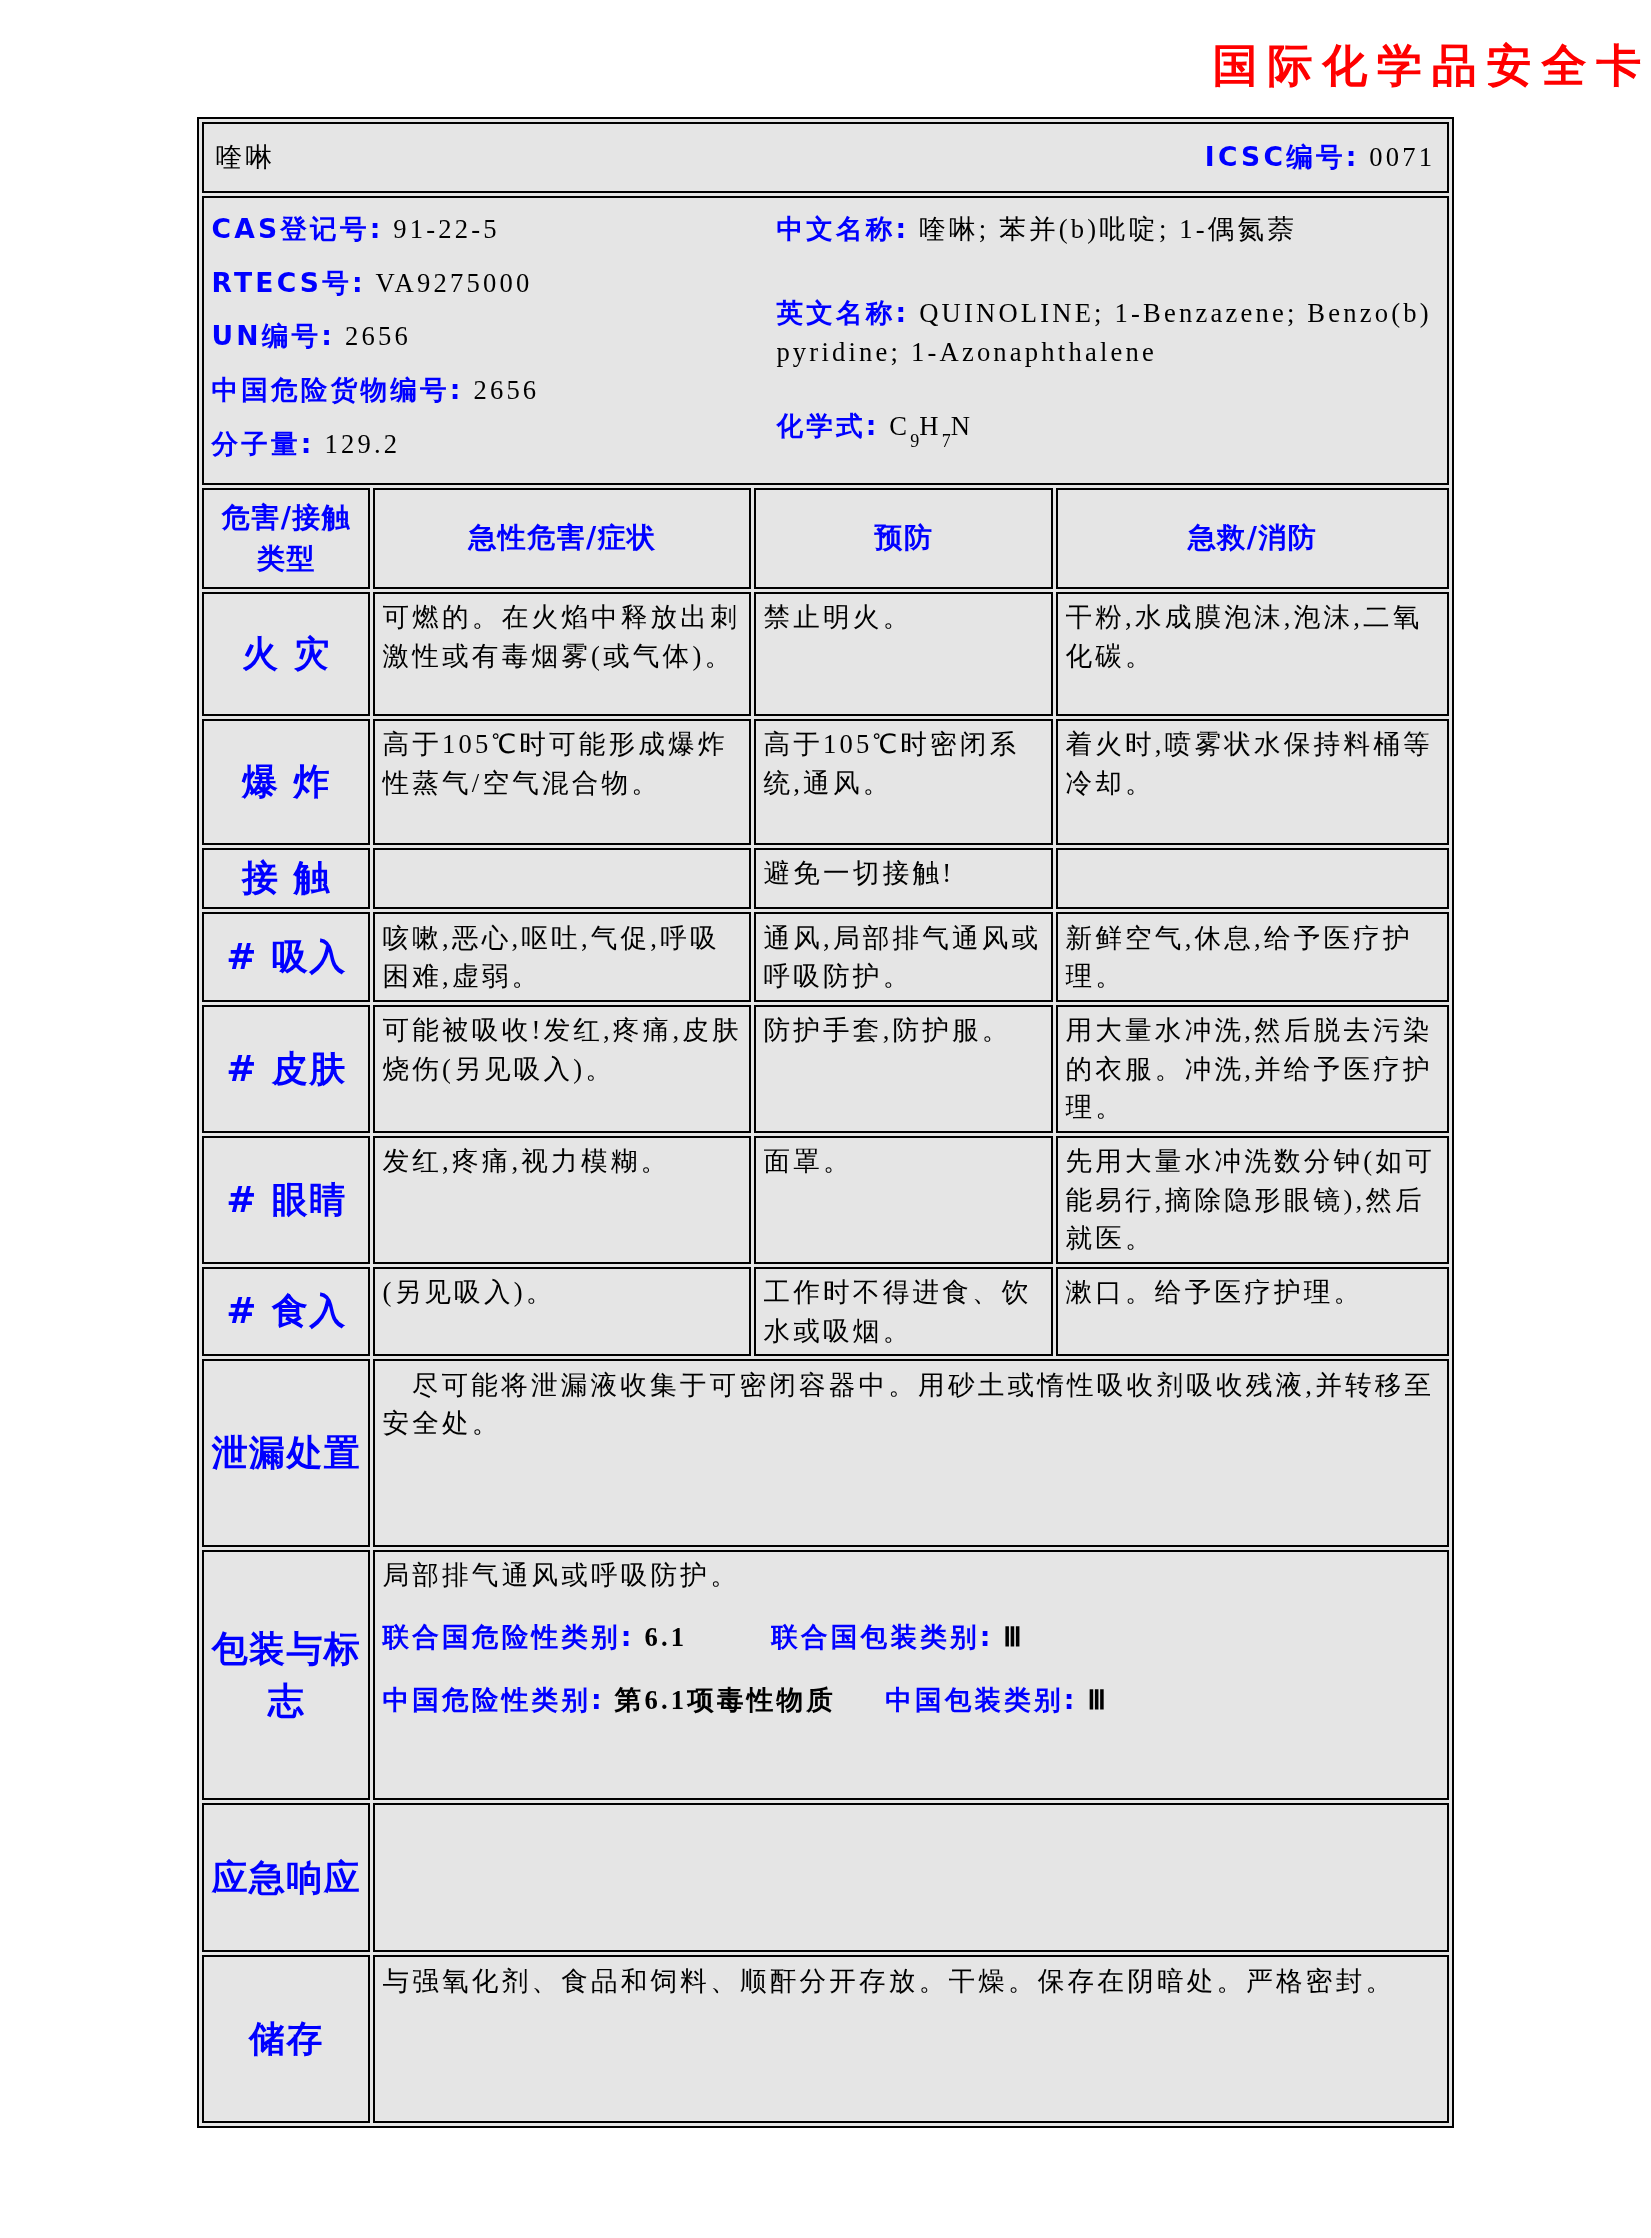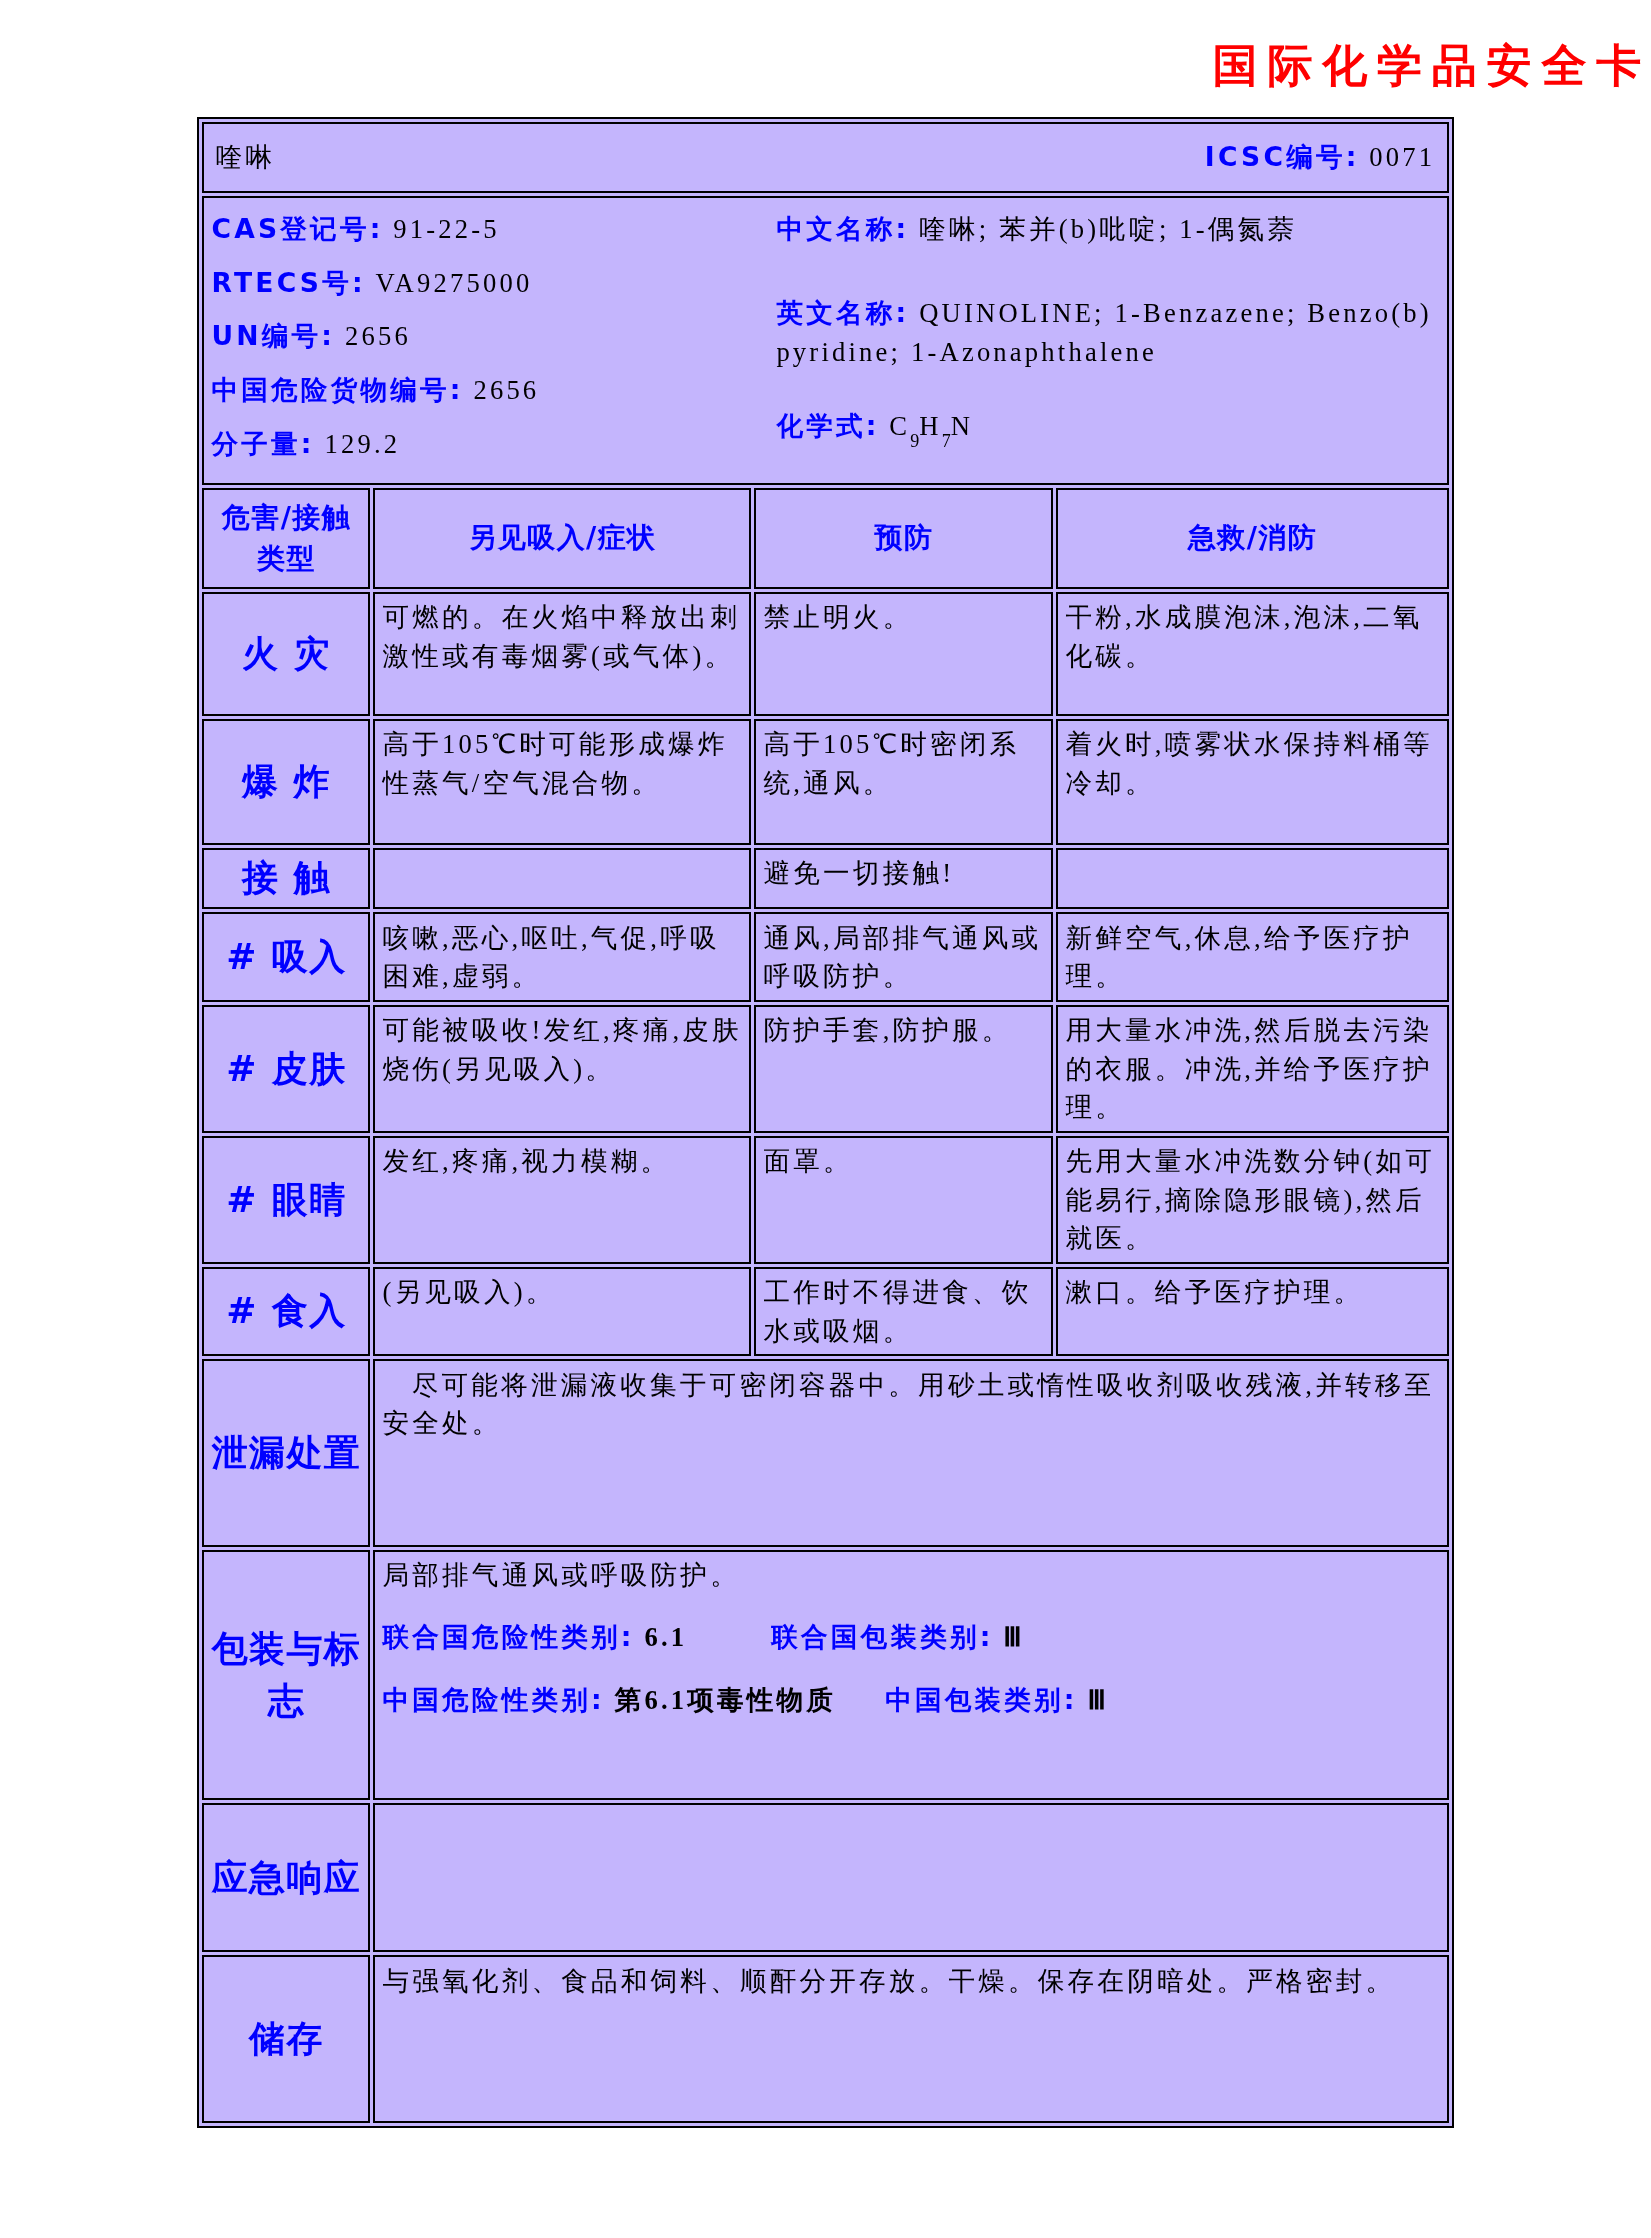--- a/index.html
+++ b/index.html
@@ -21,21 +21,21 @@
     margin:0 0 21px 0;
   }
 
   table.card {
     width:1237px;
     margin:0 auto;
     border:2.8px solid #000;
     border-collapse:separate;
     border-spacing:3.5px;
     table-layout:fixed;
-    background:#c4b5fd;
+    background:#e5e5e5;
   }
   td {
     border:2.1px solid #000;
     vertical-align:top;
     padding:4.2px 7px;
     font-size:26.6px;
     line-height:1.45;
     letter-spacing:0.12em;
     color:#000;
     overflow:hidden;
@@ -162,21 +162,21 @@
             <div class="formula-line">
               <span class="blab">化学式:</span><span class="val"><span>C</span><sub>9</sub><span>H</span><sub>7</sub><span>N</span></span>
             </div>
           </div>
         </div>
       </td>
     </tr>
 
     <tr class="r-head">
       <td class="head">危害/接触类型</td>
-      <td class="head">另见吸入/症状</td>
+      <td class="head">急性危害/症状</td>
       <td class="head">预防</td>
       <td class="head">急救/消防</td>
     </tr>
 
     <tr class="r-fire">
       <td class="lab">火 灾</td>
       <td>可燃的。在火焰中释放出刺激性或有毒烟雾(或气体)。</td>
       <td>禁止明火。</td>
       <td>干粉,水成膜泡沫,泡沫,二氧化碳。</td>
     </tr>

